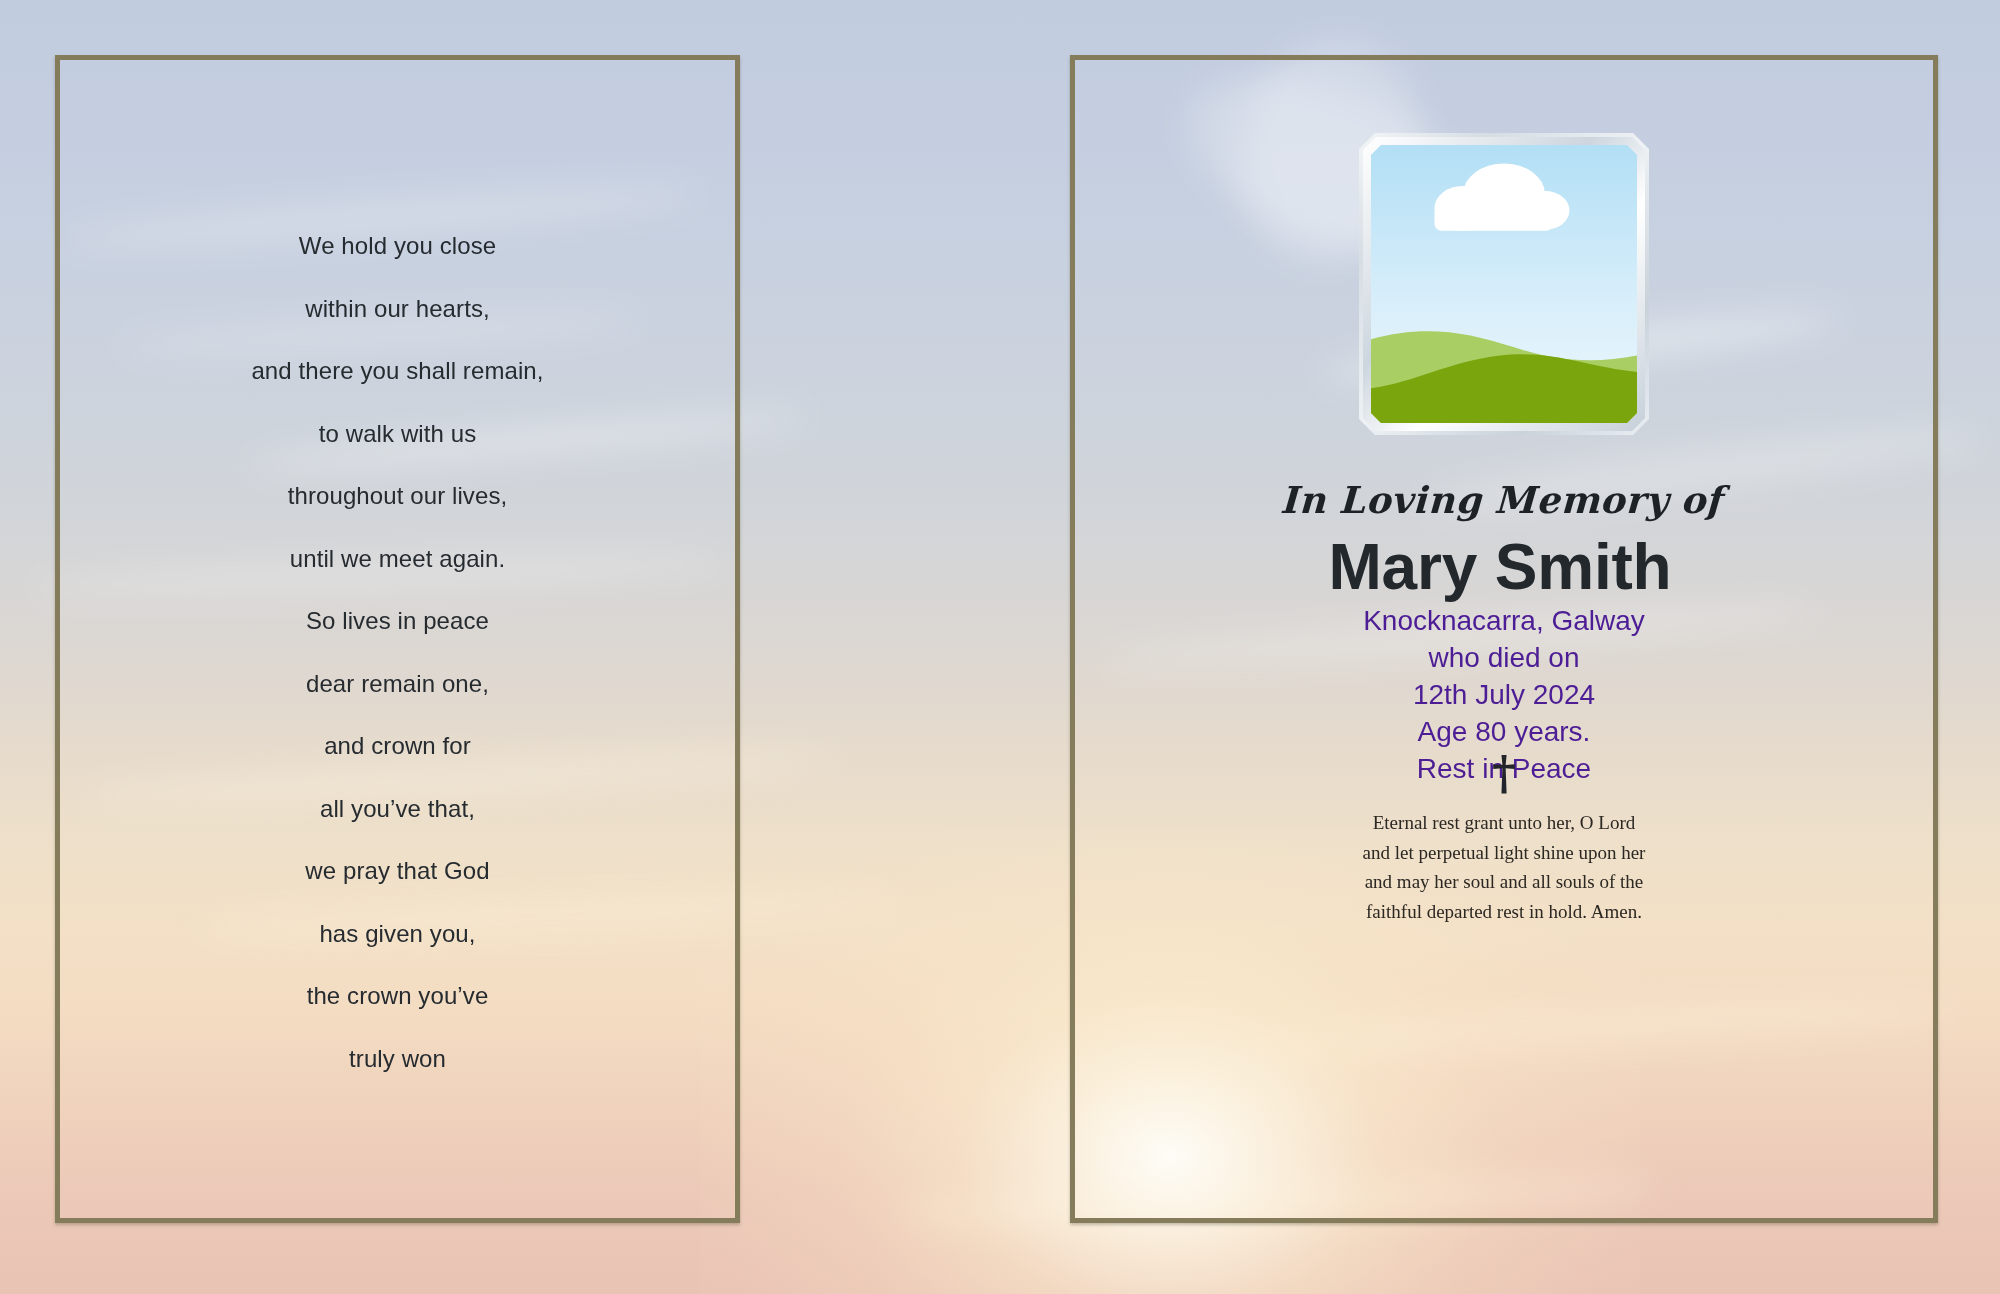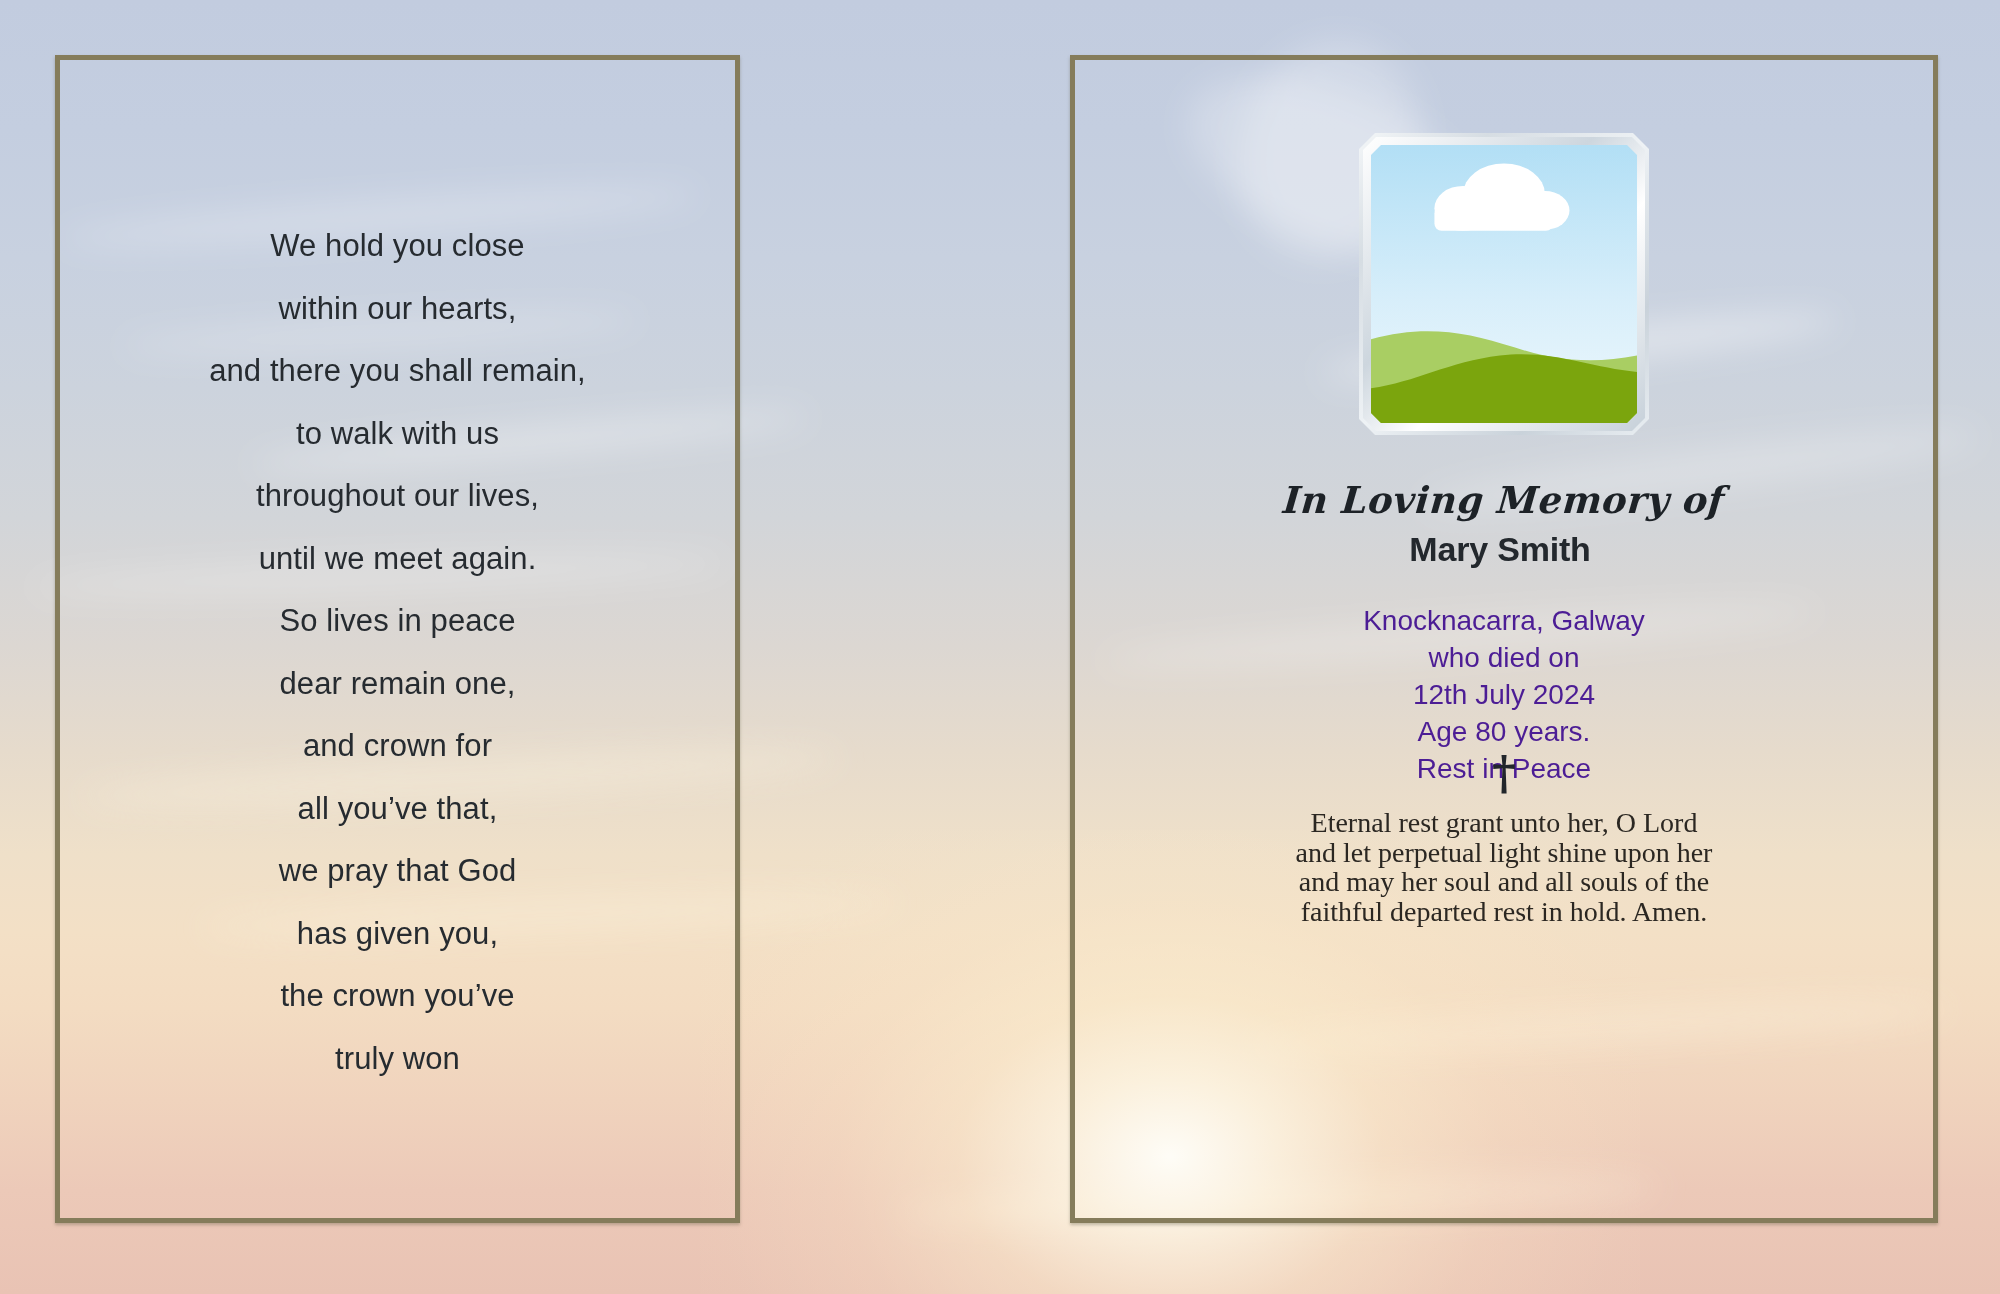--- a/index.html
+++ b/index.html
@@ -71,21 +71,21 @@
   #left-panel  { left: 55px;   top: 55px; width: 685px; height: 1168px; }
   #right-panel { left: 1070px; top: 55px; width: 868px; height: 1168px; }
 
   
   #poem {
     position: absolute;
     left: 0; right: 0;
     top: 155px;
     text-align: center;
     color: #262b30;
-    font-size: 31px;
+    font-size: 24px;
     line-height: 62.5px;
     letter-spacing: 0.1px;
   }
   #poem .poem-line { display: block; white-space: nowrap; }
 
   
   #memorial {
     position: absolute;
     left: 0; right: 0; top: 0; bottom: 0;
     text-align: center;
@@ -132,21 +132,21 @@
     font-size: 37px;
     color: #1d2227;
     letter-spacing: 0.5px;
     transform: skewX(-5deg);
   }
   #deceased-name {
     position: absolute;
     left: 0; right: 8px;
     top: 470px;
     font-weight: 700;
-    font-size: 34px;
+    font-size: 64px;
     color: #23282d;
     letter-spacing: -0.2px;
   }
   #details {
     position: absolute;
     left: 0; right: 0;
     top: 542px;
     font-size: 28px;
     line-height: 37px;
     color: #4c1d95;
@@ -160,21 +160,21 @@
     font-size: 46px;
     font-weight: 700;
     color: #22262b;
     line-height: 1;
   }
   #prayer {
     position: absolute;
     left: 0; right: 0;
     top: 748px;
     font-family: "Liberation Serif", "DejaVu Serif", serif;
-    font-size: 28px;
+    font-size: 19px;
     line-height: 29.5px;
     color: #2b2722;
   }
   #prayer .prayer-line { display: block; }
 </style>
 </head>
 <body>
 
 <div id="sky-background">
   <div class="cirrus faint" style="left:60px;  top:200px;  width:640px; height:34px; transform:rotate(-4deg);"></div>

